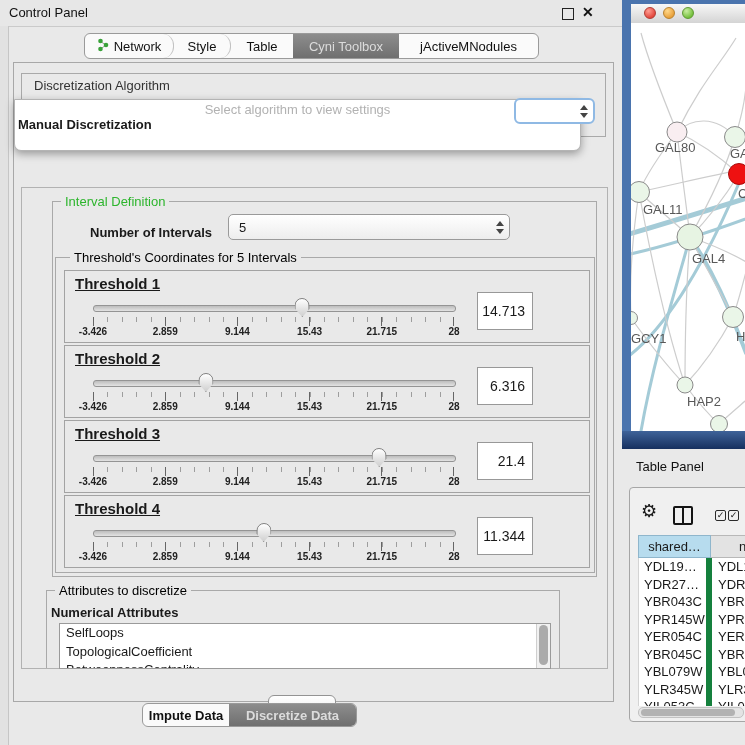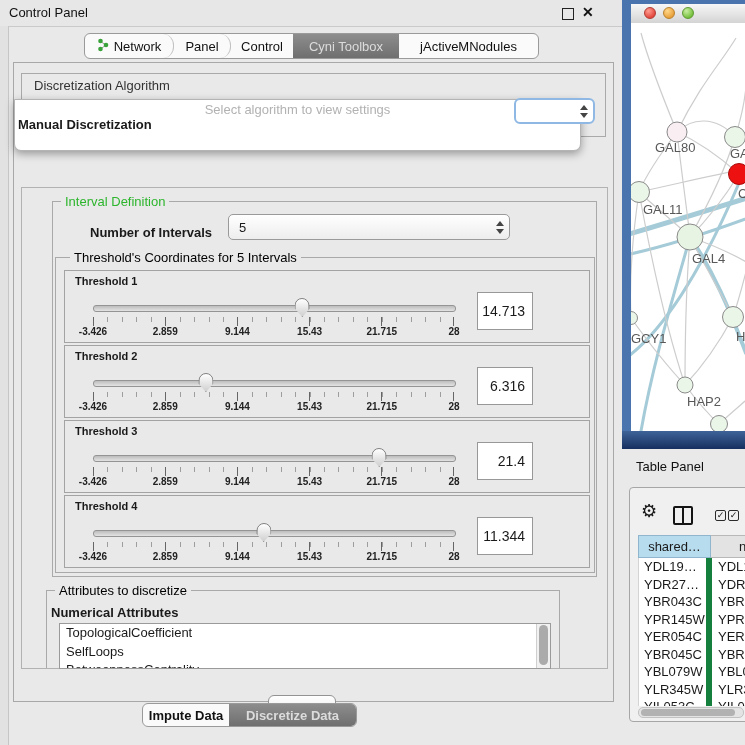--- a/index.html
+++ b/index.html
@@ -35,21 +35,21 @@
   
   .popup{position:absolute;left:0;top:36px;width:565px;height:50px;background:#fff;border:1px solid #b4b4b4;
          border-radius:0 0 7px 7px;box-shadow:0 3px 9px rgba(0,0,0,.35);z-index:50;font-size:13px;}
   .popup .ph{text-align:center;color:#b2b2b2;height:15px;line-height:15px;margin-top:2px;}
   .popup .it{height:16px;line-height:16px;padding-left:3px;white-space:nowrap;}
   .popup .b{font-weight:bold;}
   .combo-frag{position:absolute;left:500px;top:35px;width:81px;height:26px;background:#fff;border:2px solid #8fb9e4;
               border-radius:6px;z-index:60;box-sizing:border-box;display:flex;justify-content:flex-end;align-items:center;}
   
   .tbox{position:absolute;left:8px;width:526px;height:73px;border:1px solid #a3a3a3;background:#e9e9e9;box-sizing:border-box;}
-  .tlabel{position:absolute;left:10px;top:4px;font-weight:bold;font-size:11px;}
+  .tlabel{position:absolute;left:10px;top:4px;font-weight:bold;font-size:15px;text-decoration:underline;}
   .track{position:absolute;left:28px;top:34px;width:361px;height:5px;background:linear-gradient(#bdbdbd,#e3e3e3);
          border:1px solid #949494;border-radius:3px;}
   .thumb{position:absolute;top:-8px;width:15px;height:19px;transform:translateX(-50%);
          background:linear-gradient(#ffffff,#d0d0d0);border:1px solid #828282;border-radius:8px 8px 0 0;
          clip-path:polygon(0 0,100% 0,100% 55%,50% 100%,0 55%);box-sizing:border-box;}
   .ticks{position:absolute;left:28px;top:46px;width:361px;height:9px;
          background-image:repeating-linear-gradient(90deg,#666 0 1px,transparent 1px 72px),
                           repeating-linear-gradient(90deg,#9d9d9d 0 1px,transparent 1px 14.44px);
          background-size:361px 9px,361px 5px;background-repeat:no-repeat;}
   .ticklabels{position:absolute;left:28px;top:55px;width:361px;height:12px;font-size:10px;font-weight:bold;color:#222;}
@@ -112,24 +112,24 @@
       <svg width="12" height="14" viewBox="0 0 12 14">
           <path d="M3.5 3.5 L9 7 L3.5 11" stroke="#9a9a9a" fill="none" stroke-width="1"></path>
           <circle cx="3.5" cy="3" r="2.3" fill="#3aa23a"></circle>
           <circle cx="3.5" cy="11" r="2.3" fill="#3aa23a"></circle>
           <circle cx="9" cy="7" r="2.3" fill="#3aa23a"></circle>
         </svg>
     </span>
     <span>Network</span>
   </div>
   <div class="si sep" style="width:57px;">
-    <span>Panel</span>
+    <span>Style</span>
   </div>
   <div class="si" style="width:62px;">
-    <span>Control</span>
+    <span>Table</span>
   </div>
   <div class="si sel" style="width:106px;">
     <span>Cyni Toolbox</span>
   </div>
   <div class="si" style="width:139px;border-radius:8px;">
     <span>jActiveMNodules</span>
   </div>
 </div>
 
 <div class="abs main-panel">
@@ -235,22 +235,22 @@
           </div>
           <div class="valuebox">11.344</div>
         </div>
       </div>
     </div>
 
     <div class="group" style="left:24px;top:402px;width:514px;height:78px;border-bottom:none;">
       <span class="gtitle blue">Attributes to discretize</span>
       <span style="position:absolute;left:4px;top:14px;font-weight:bold;">Numerical Attributes</span>
       <div class="attr-list">
+        <div class="li">SelfLoops</div>
         <div class="li">TopologicalCoefficient</div>
-        <div class="li">SelfLoops</div>
         <div class="li">BetweennessCentrality</div>
         <div class="vscroll">
             <div class="vthumb"></div>
           </div>
       </div>
     </div>
   </div>
 
   <div class="apply">Apply</div>
 </div>

